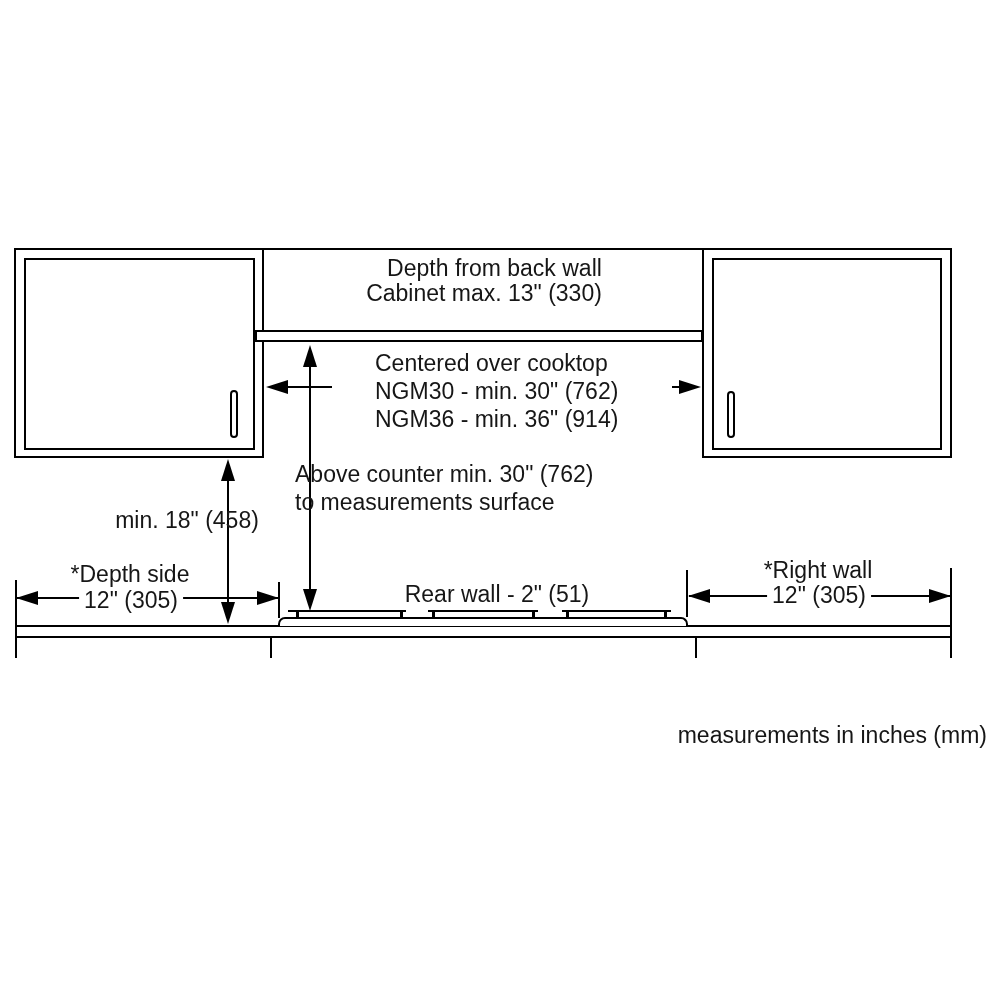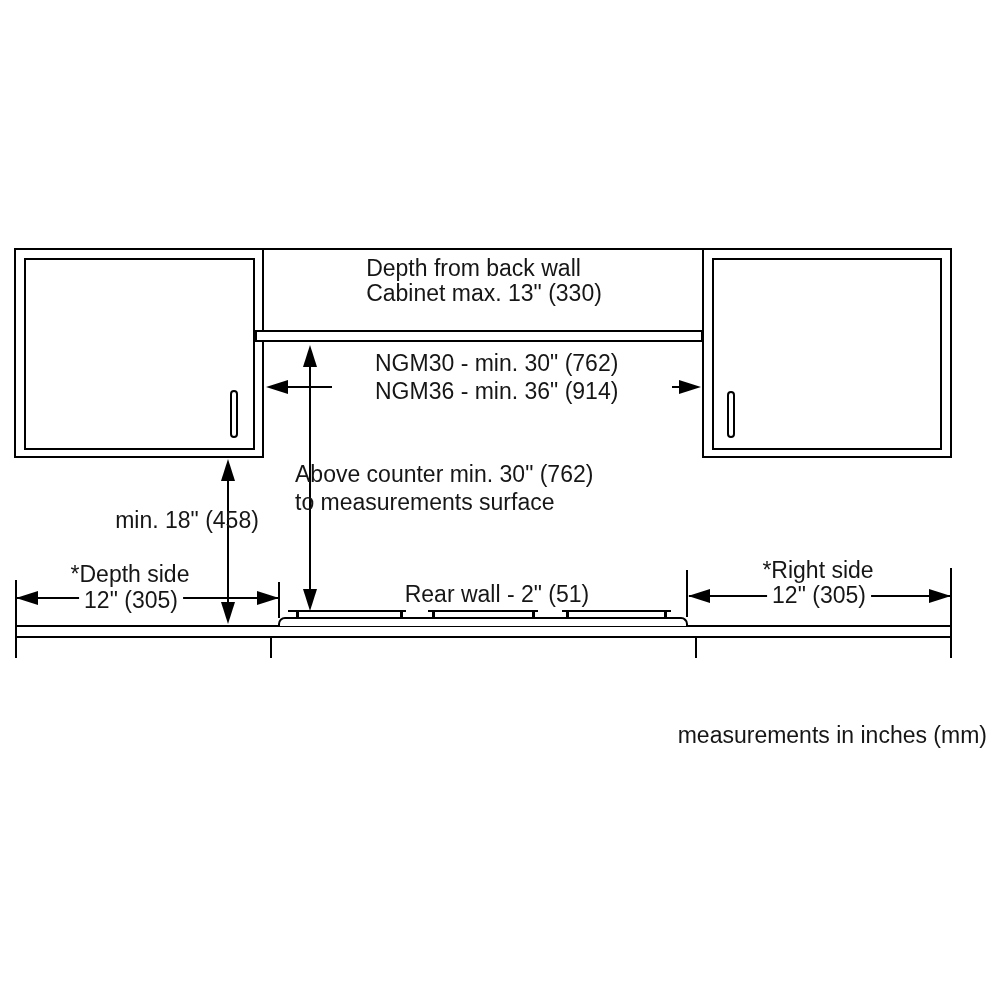--- a/index.html
+++ b/index.html
@@ -3,21 +3,21 @@
 <meta charset="utf-8">
 <style>
   html,body{margin:0;padding:0;background:#fff;}
   #canvas{
     position:relative;width:1000px;height:1000px;background:#ffffff;
     font-family:"Liberation Sans",sans-serif;color:#161616;overflow:hidden;
   }
   .hline,.vline{position:absolute;background:#000;}
   .box{position:absolute;border:2px solid #000;background:#fff;box-sizing:border-box;}
   .txt{position:absolute;font-size:23px;line-height:26px;white-space:nowrap;z-index:5;}
-  .center{transform:translateX(-50%);text-align:left;}
+  .center{transform:translateX(-50%);text-align:right;}
   .right{transform:translateX(-100%);text-align:center;}
   .bgw{background:#fff;padding:0 5px;}
   .ah{position:absolute;width:0;height:0;z-index:3;}
   .ah-left{border-top:7px solid transparent;border-bottom:7px solid transparent;border-right:22px solid #000;}
   .ah-right{border-top:7px solid transparent;border-bottom:7px solid transparent;border-left:22px solid #000;}
   .ah-up{border-left:7px solid transparent;border-right:7px solid transparent;border-bottom:22px solid #000;}
   .ah-down{border-left:7px solid transparent;border-right:7px solid transparent;border-top:22px solid #000;}
   .handle{position:absolute;border:2px solid #000;border-radius:4px;background:#fff;box-sizing:border-box;}
   .cooktop-base{position:absolute;border-top:2px solid #000;border-left:2px solid #000;border-right:2px solid #000;
     border-top-left-radius:7px;border-top-right-radius:7px;background:#fff;box-sizing:border-box;}
@@ -43,20 +43,21 @@
     <div>Depth from back wall</div>
     <div>Cabinet max. 13" (330)</div>
   </div>
 
   <div class="hline" style="left:270px;top:386px;width:62px;height:2px;"></div>
   <div class="ah ah-left" style="left:266px;top:380px;"></div>
   <div class="hline" style="left:672px;top:386px;width:12px;height:2px;"></div>
   <div class="ah ah-right" style="left:679px;top:380px;"></div>
 
   <div class="txt" style="left:375px;top:349px;line-height:28px;">
+    <div>Centered over cooktop</div>
     <div>NGM30 - min. 30" (762)</div>
     <div>NGM36 - min. 36" (914)</div>
   </div>
 
   <div class="vline" style="left:309px;top:350px;width:2px;height:245px;"></div>
   <div class="ah ah-up" style="left:303px;top:345px;"></div>
   <div class="ah ah-down" style="left:303px;top:589px;"></div>
 
   <div class="txt" style="left:295px;top:460px;line-height:28px;">
     <div>Above counter min. 30" (762)</div>
@@ -93,18 +94,18 @@
 
   <div class="hline" style="left:17px;top:597px;width:262px;height:2px;"></div>
   <div class="ah ah-left" style="left:16px;top:591px;"></div>
   <div class="ah ah-right" style="left:257px;top:591px;"></div>
   <div class="txt center" style="left:130px;top:562px;line-height:25px;">*Depth side</div>
   <div class="txt center bgw" style="left:131px;top:588px;line-height:25px;">12" (305)</div>
 
   <div class="hline" style="left:689px;top:595px;width:262px;height:2px;"></div>
   <div class="ah ah-left" style="left:688px;top:589px;"></div>
   <div class="ah ah-right" style="left:929px;top:589px;"></div>
-  <div class="txt center" style="left:818px;top:558px;line-height:25px;">*Right side</div>
+  <div class="txt center" style="left:818px;top:558px;line-height:25px;">*Right wall</div>
   <div class="txt center bgw" style="left:819px;top:583px;line-height:25px;">12" (305)</div>
 
   <div class="txt right" style="left:987px;top:723px;line-height:25px;">measurements in inches (mm)</div>
 
 </div>
 
 </body></html>

